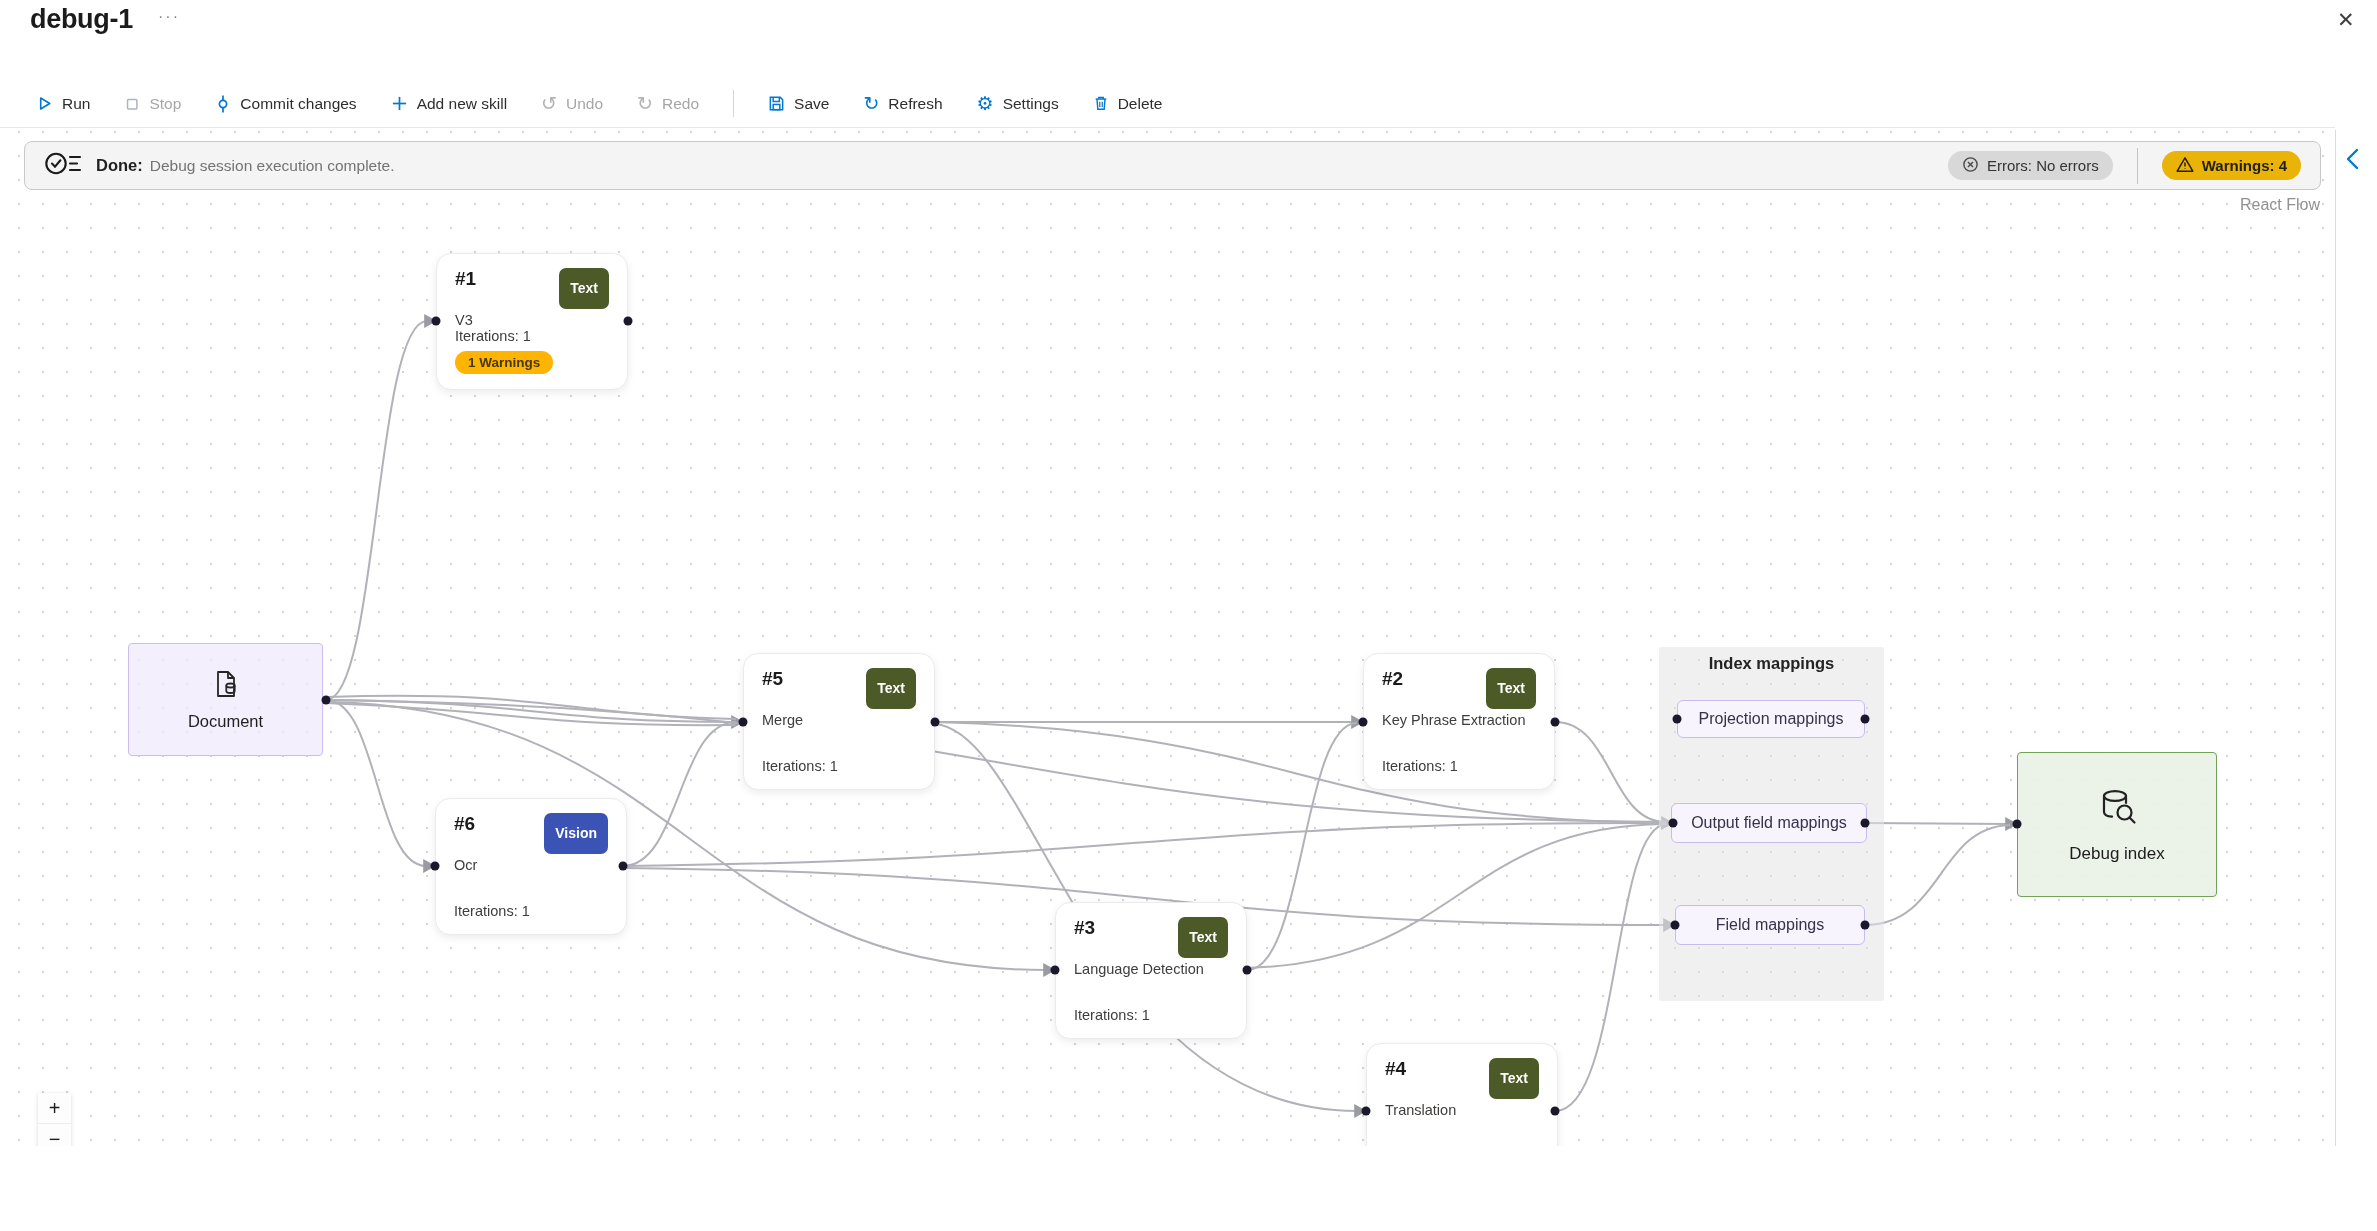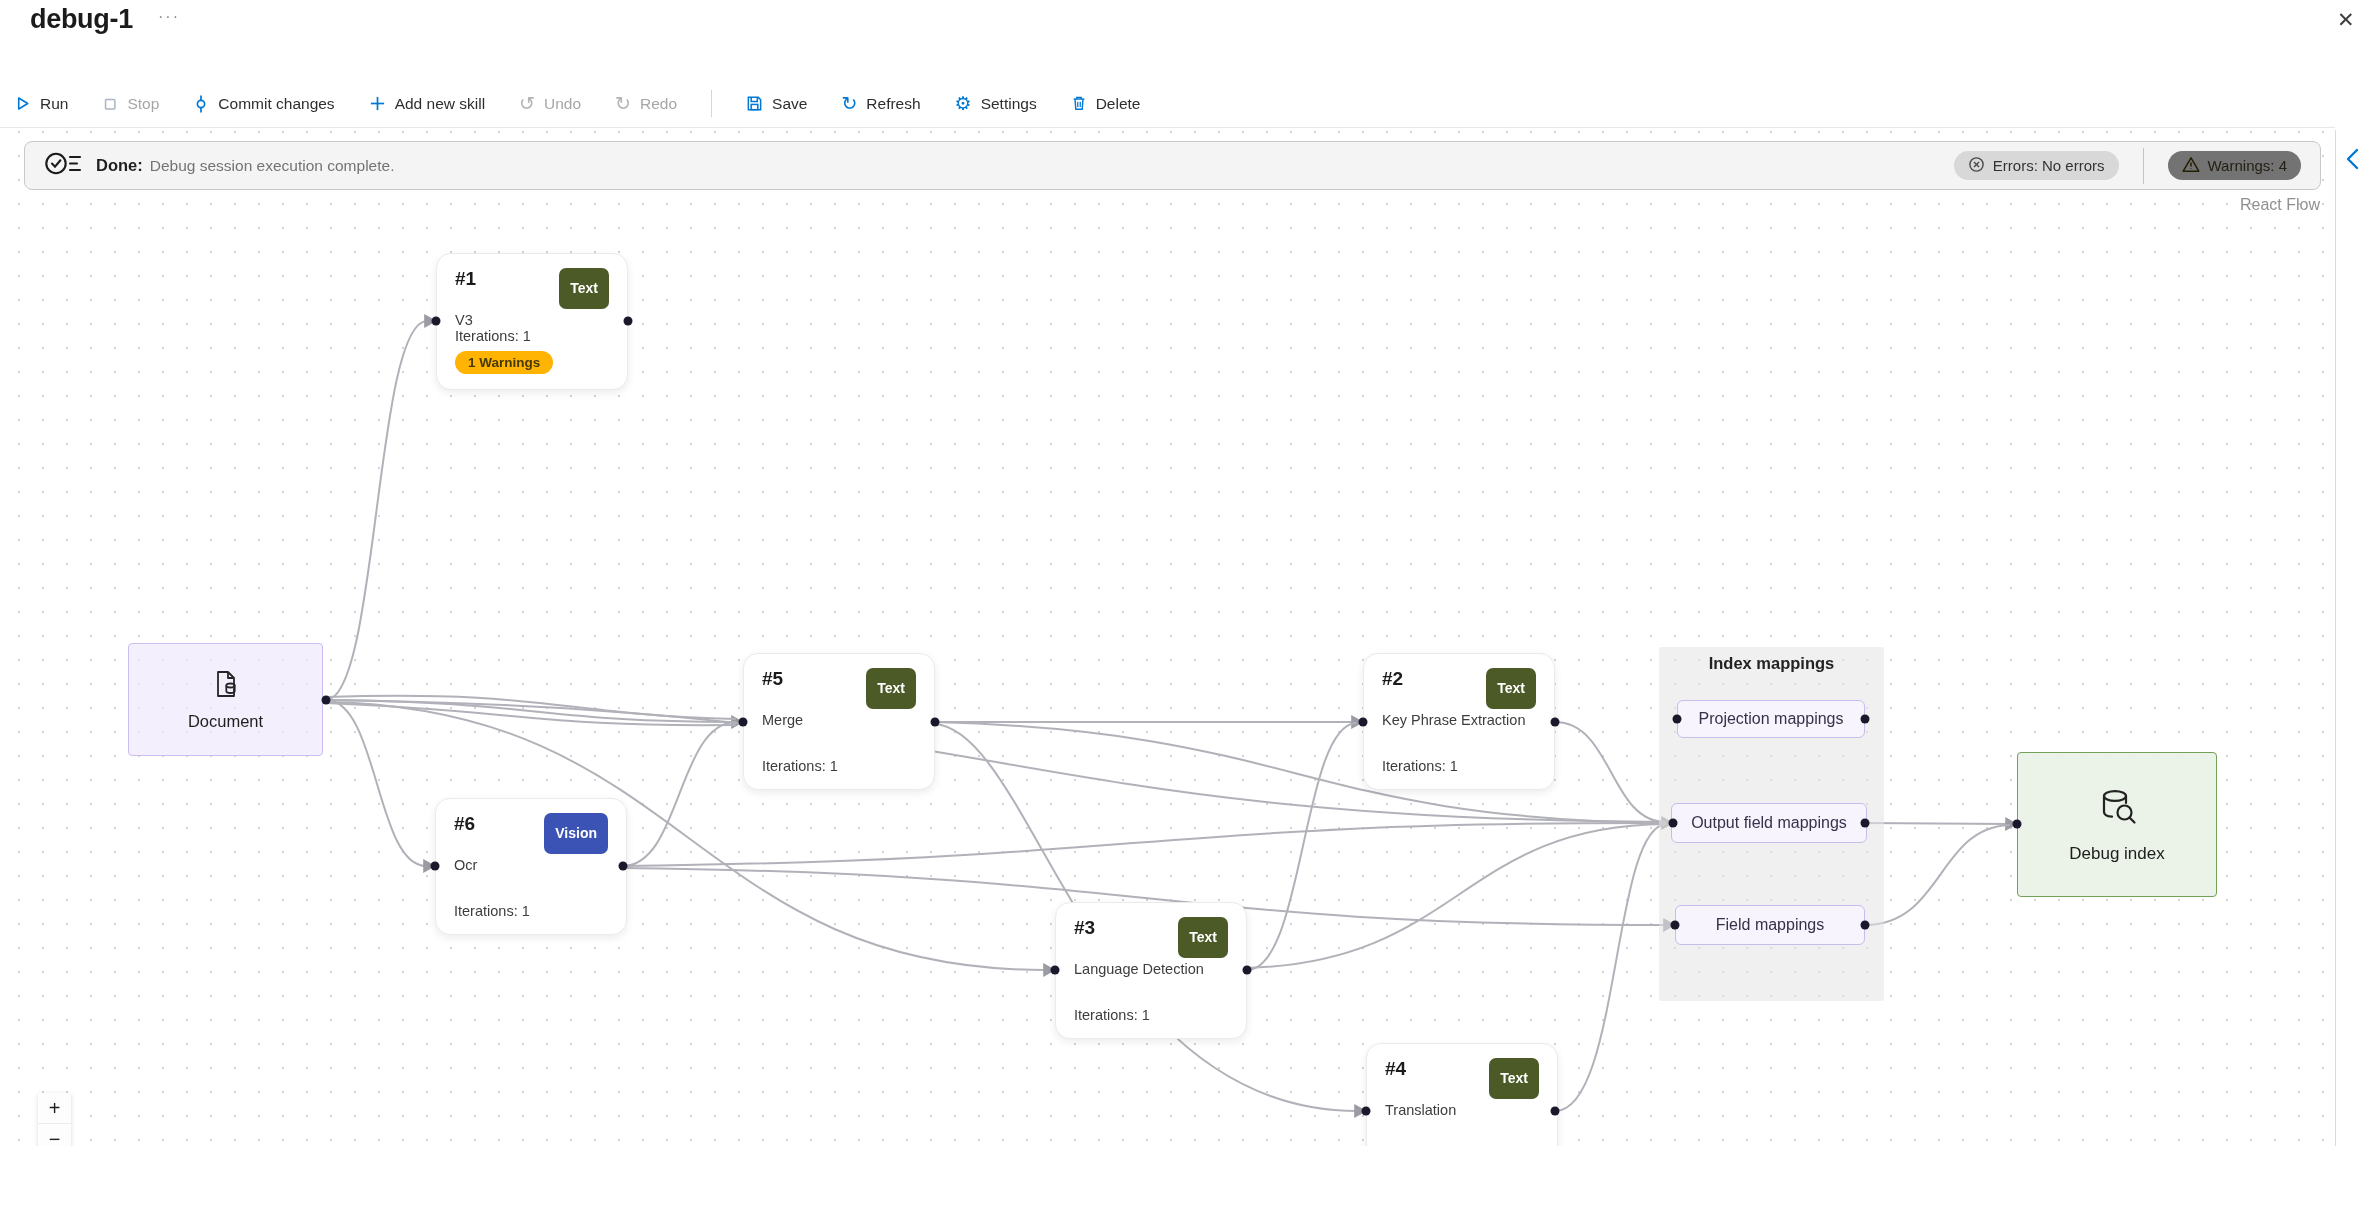--- a/index.html
+++ b/index.html
@@ -6,40 +6,40 @@
   html,body{background:#fff;font-family:"Liberation Sans","DejaVu Sans",sans-serif;}
   #app{position:relative;width:2377px;height:1146px;overflow:hidden;background:#fff;color:#242424;}
 
   
   .page-title{position:absolute;left:30px;top:4px;font-size:27px;font-weight:700;color:#1b1b1b;letter-spacing:-.3px}
   .more-btn{position:absolute;left:158px;top:8px;font-size:16px;color:#8a8a8a;letter-spacing:2px;cursor:pointer}
   .close-btn{position:absolute;left:2337px;top:8px;font-size:21px;color:#404040;cursor:pointer}
 
   
   .toolbar{position:absolute;left:0;top:80px;width:2335px;height:48px;display:flex;align-items:center;
-           padding-left:14px;gap:34px;border-bottom:1px solid #e8e8e8;background:#fff}
+           padding-left:36px;gap:34px;border-bottom:1px solid #e8e8e8;background:#fff}
   .tb-item{display:flex;align-items:center;gap:9px;font-size:15.5px;color:#2f2e2d;cursor:pointer;white-space:nowrap}
   .tb-item svg{display:block}
   .tb-item.disabled{color:#a6a6a6;cursor:default}
   .tb-glyph{font-size:19px;line-height:1;color:#0078d4}
   .tb-item.disabled .tb-glyph{color:#b3b3b3}
   .tb-divider{width:1px;height:27px;background:#d6d6d6}
 
   
   .banner{position:absolute;left:24px;top:141px;width:2297px;height:49px;background:#f4f4f4;
           border:1px solid #c9c9c9;border-radius:8px;display:flex;align-items:center;
           padding:0 19px 0 20px;z-index:6}
   .banner-text{display:flex;align-items:baseline;gap:7px;margin-left:14px}
   .done-label{font-size:16.5px;font-weight:700;color:#1f1f1f}
   .done-msg{font-size:15.5px;color:#737373}
   .banner-right{margin-left:auto;display:flex;align-items:center}
   .pill{display:flex;align-items:center;gap:8px;height:29px;border-radius:15px;padding:0 14px;
         font-size:15px;cursor:pointer;white-space:nowrap}
   .pill-errors{background:#d8d8d8;color:#333}
-  .pill-warnings{background:#737373;color:#242015;font-weight:400}
+  .pill-warnings{background:#eab308;color:#242015;font-weight:700}
   .pill-sep{width:1px;height:36px;background:#c4c4c4;margin:0 24px}
 
   
   .canvas-bg{position:absolute;left:0;top:130px;width:2335px;height:1101px;background:#fff;
     background-image:radial-gradient(circle,#d2d2d7 1.2px,transparent 1.5px);
     background-size:24px 24px;background-position:7px 14px;z-index:0}
   .edges,.handles{position:absolute;left:0;top:0;width:2377px;height:1231px;pointer-events:none}
   .edges{z-index:1}.handles{z-index:3}
   .edge{fill:none;stroke:#b1b1b9;stroke-width:2;stroke-linecap:round}
 

